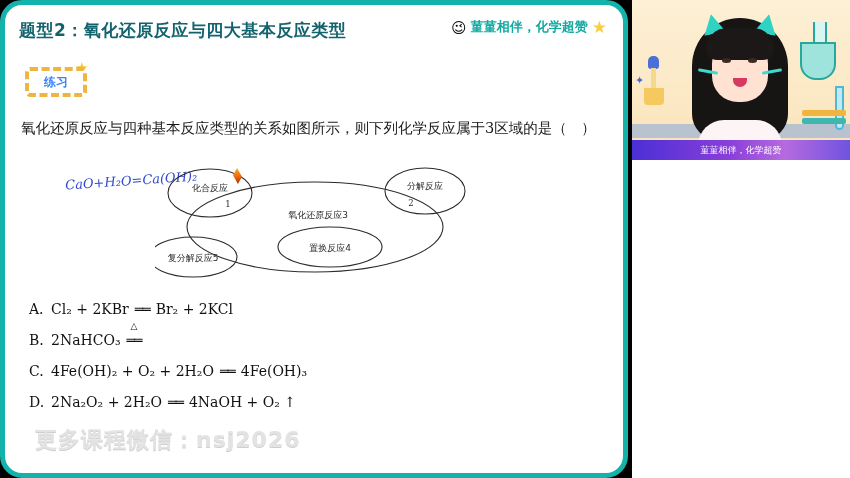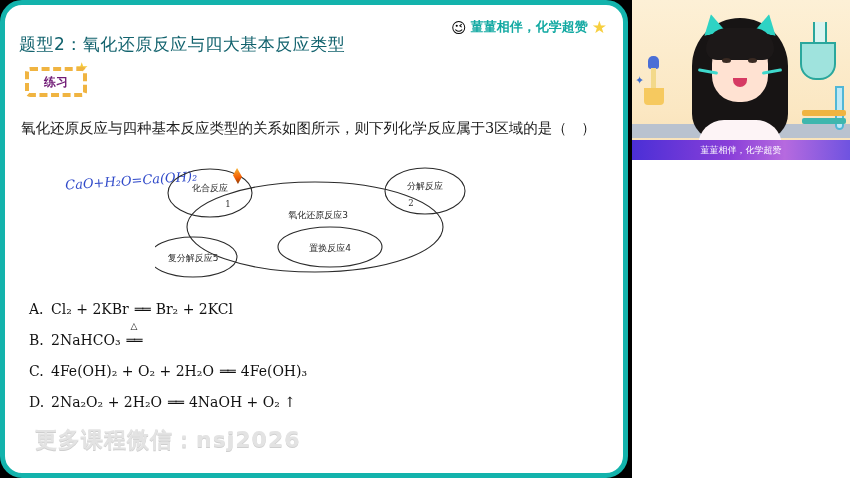--- a/index.html
+++ b/index.html
@@ -15,43 +15,42 @@
     background:#ffffff;border:5px solid #13b3ac;border-radius:22px;
     box-sizing:border-box;overflow:hidden;
   }
 
   
   .slide-header{
     position:absolute;left:0;top:0;width:100%;height:50px;
   }
   .slide-title{
     position:absolute;left:14px;top:14px;
-    font-size:17px;font-weight:normal;color:#13636e;
+    font-size:17px;font-weight:bold;color:#13636e;
     letter-spacing:.5px;white-space:nowrap;
     font-family:"DejaVu Sans",sans-serif;
-    margin-top:14px;
   }
   .brand-badge{
     position:absolute;right:16px;top:13px;display:flex;align-items:center;gap:4px;
   }
   .brand-text{
     font-size:13px;font-weight:bold;color:#12a9a2;white-space:nowrap;
     font-family:"DejaVu Sans",sans-serif;
   }
   .emoji-face{font-size:15px;line-height:1;}
   .star-glyph{font-size:17px;line-height:1;color:#f7cf3f;}
 
   
   .practice-badge{
     position:absolute;left:20px;top:62px;width:62px;height:30px;
     border:4px dashed #f0b441;border-radius:5px;background:#fff;
     box-sizing:border-box;display:flex;align-items:center;justify-content:center;
   }
   .practice-badge span{
-    font-size:12px;font-weight:bold;color:#701a75;
+    font-size:12px;font-weight:bold;color:#3b82f6;
     font-family:"DejaVu Sans",sans-serif;
   }
   .badge-star{
     position:absolute;left:70px;top:54px;font-size:15px;color:#f5c93c;
   }
 
   
   .question-block{
     position:absolute;left:16px;top:108px;width:590px;
     font-size:14.5px;line-height:30px;color:#1a1a1a;

